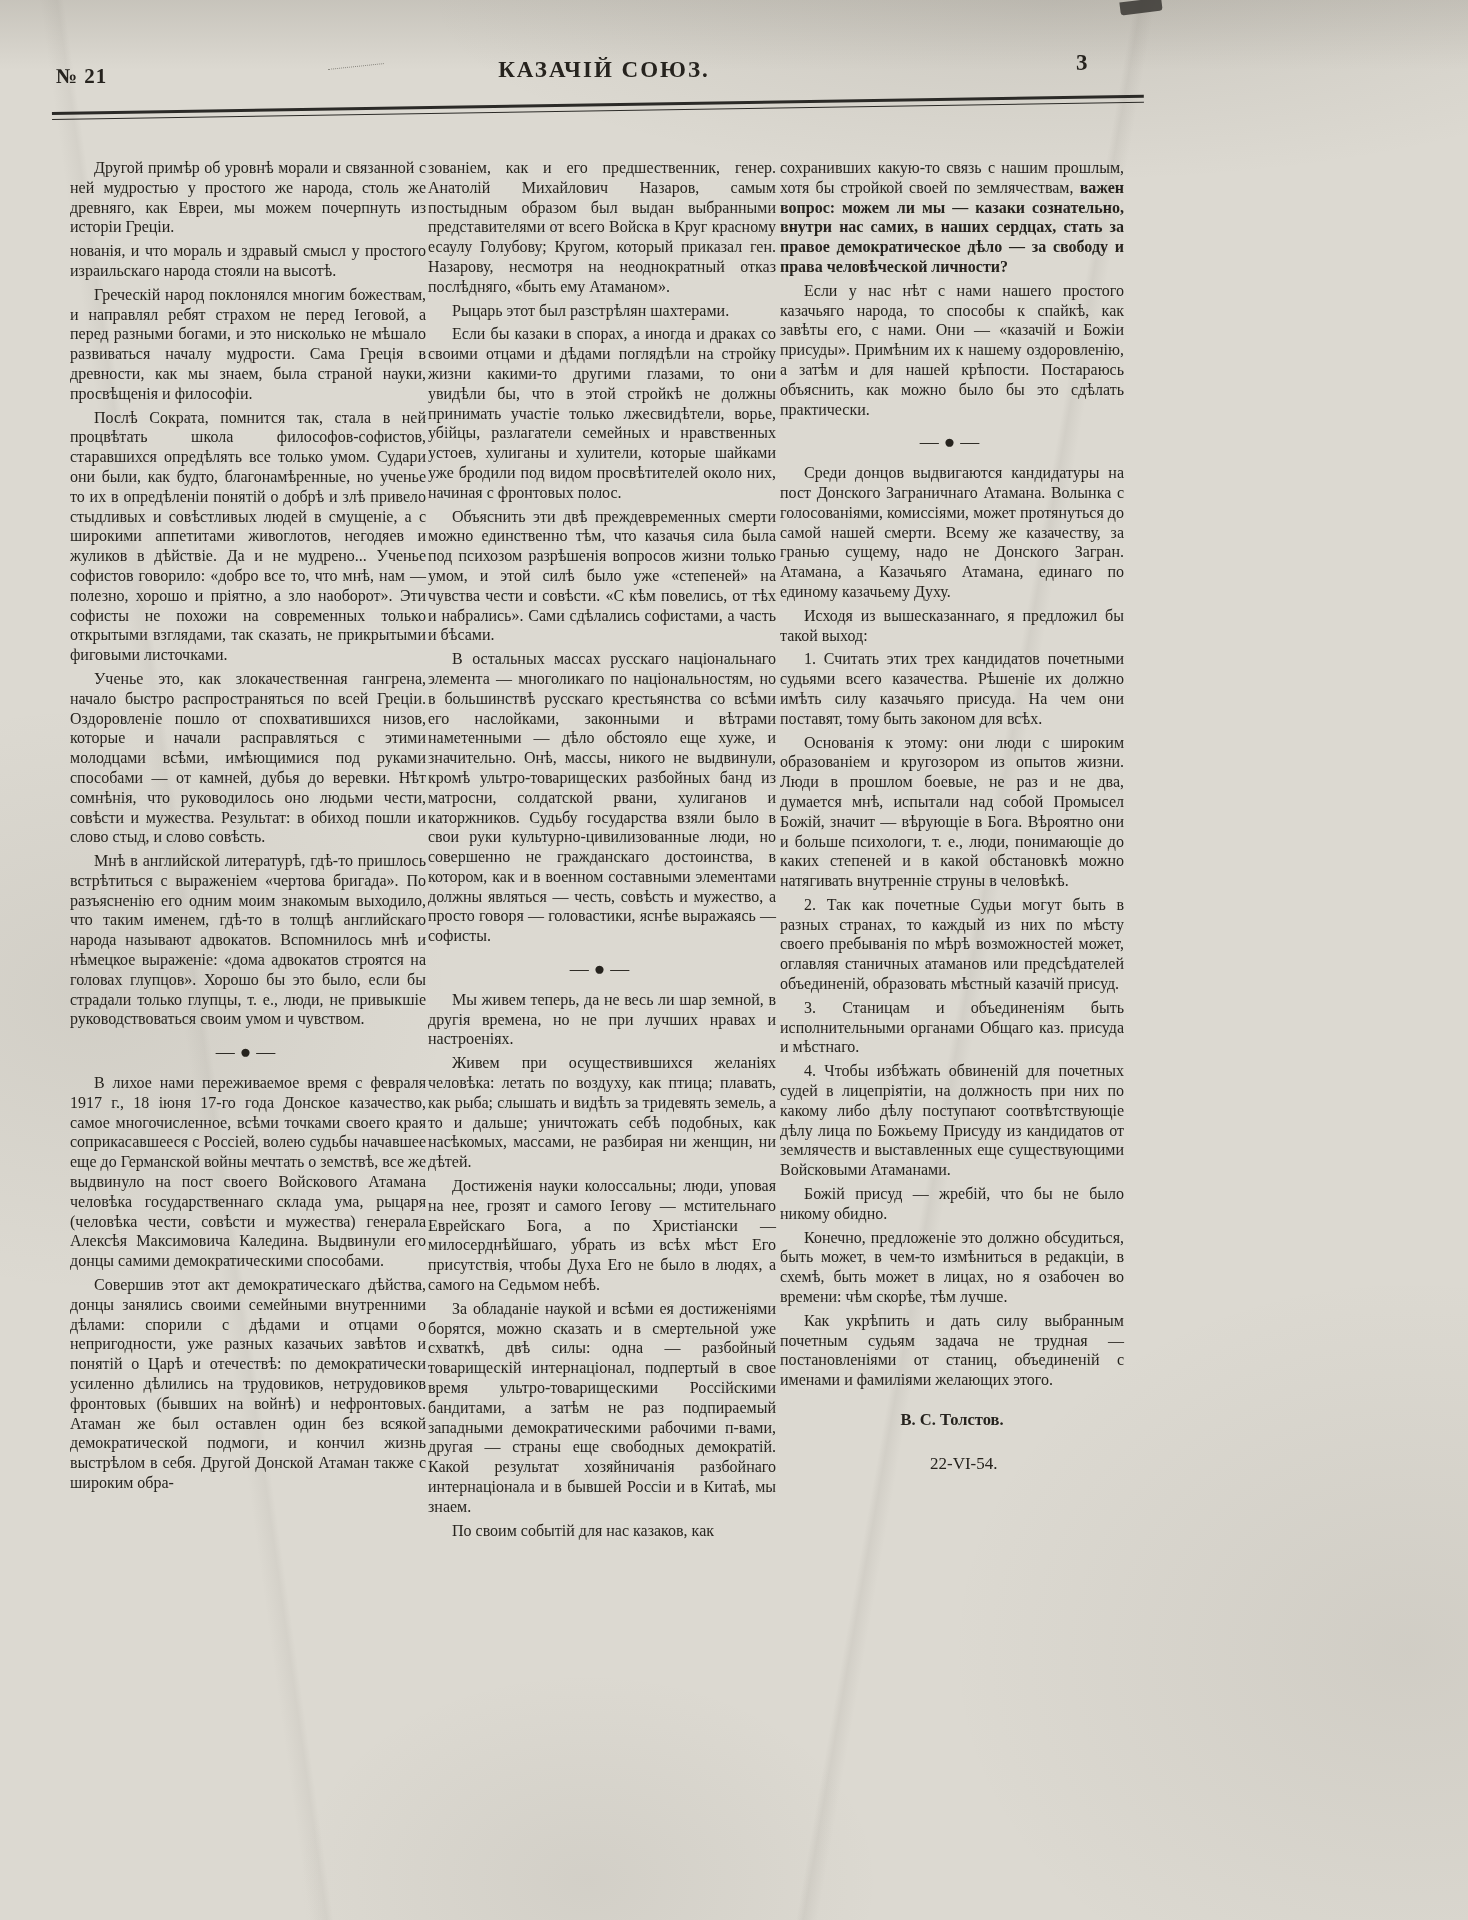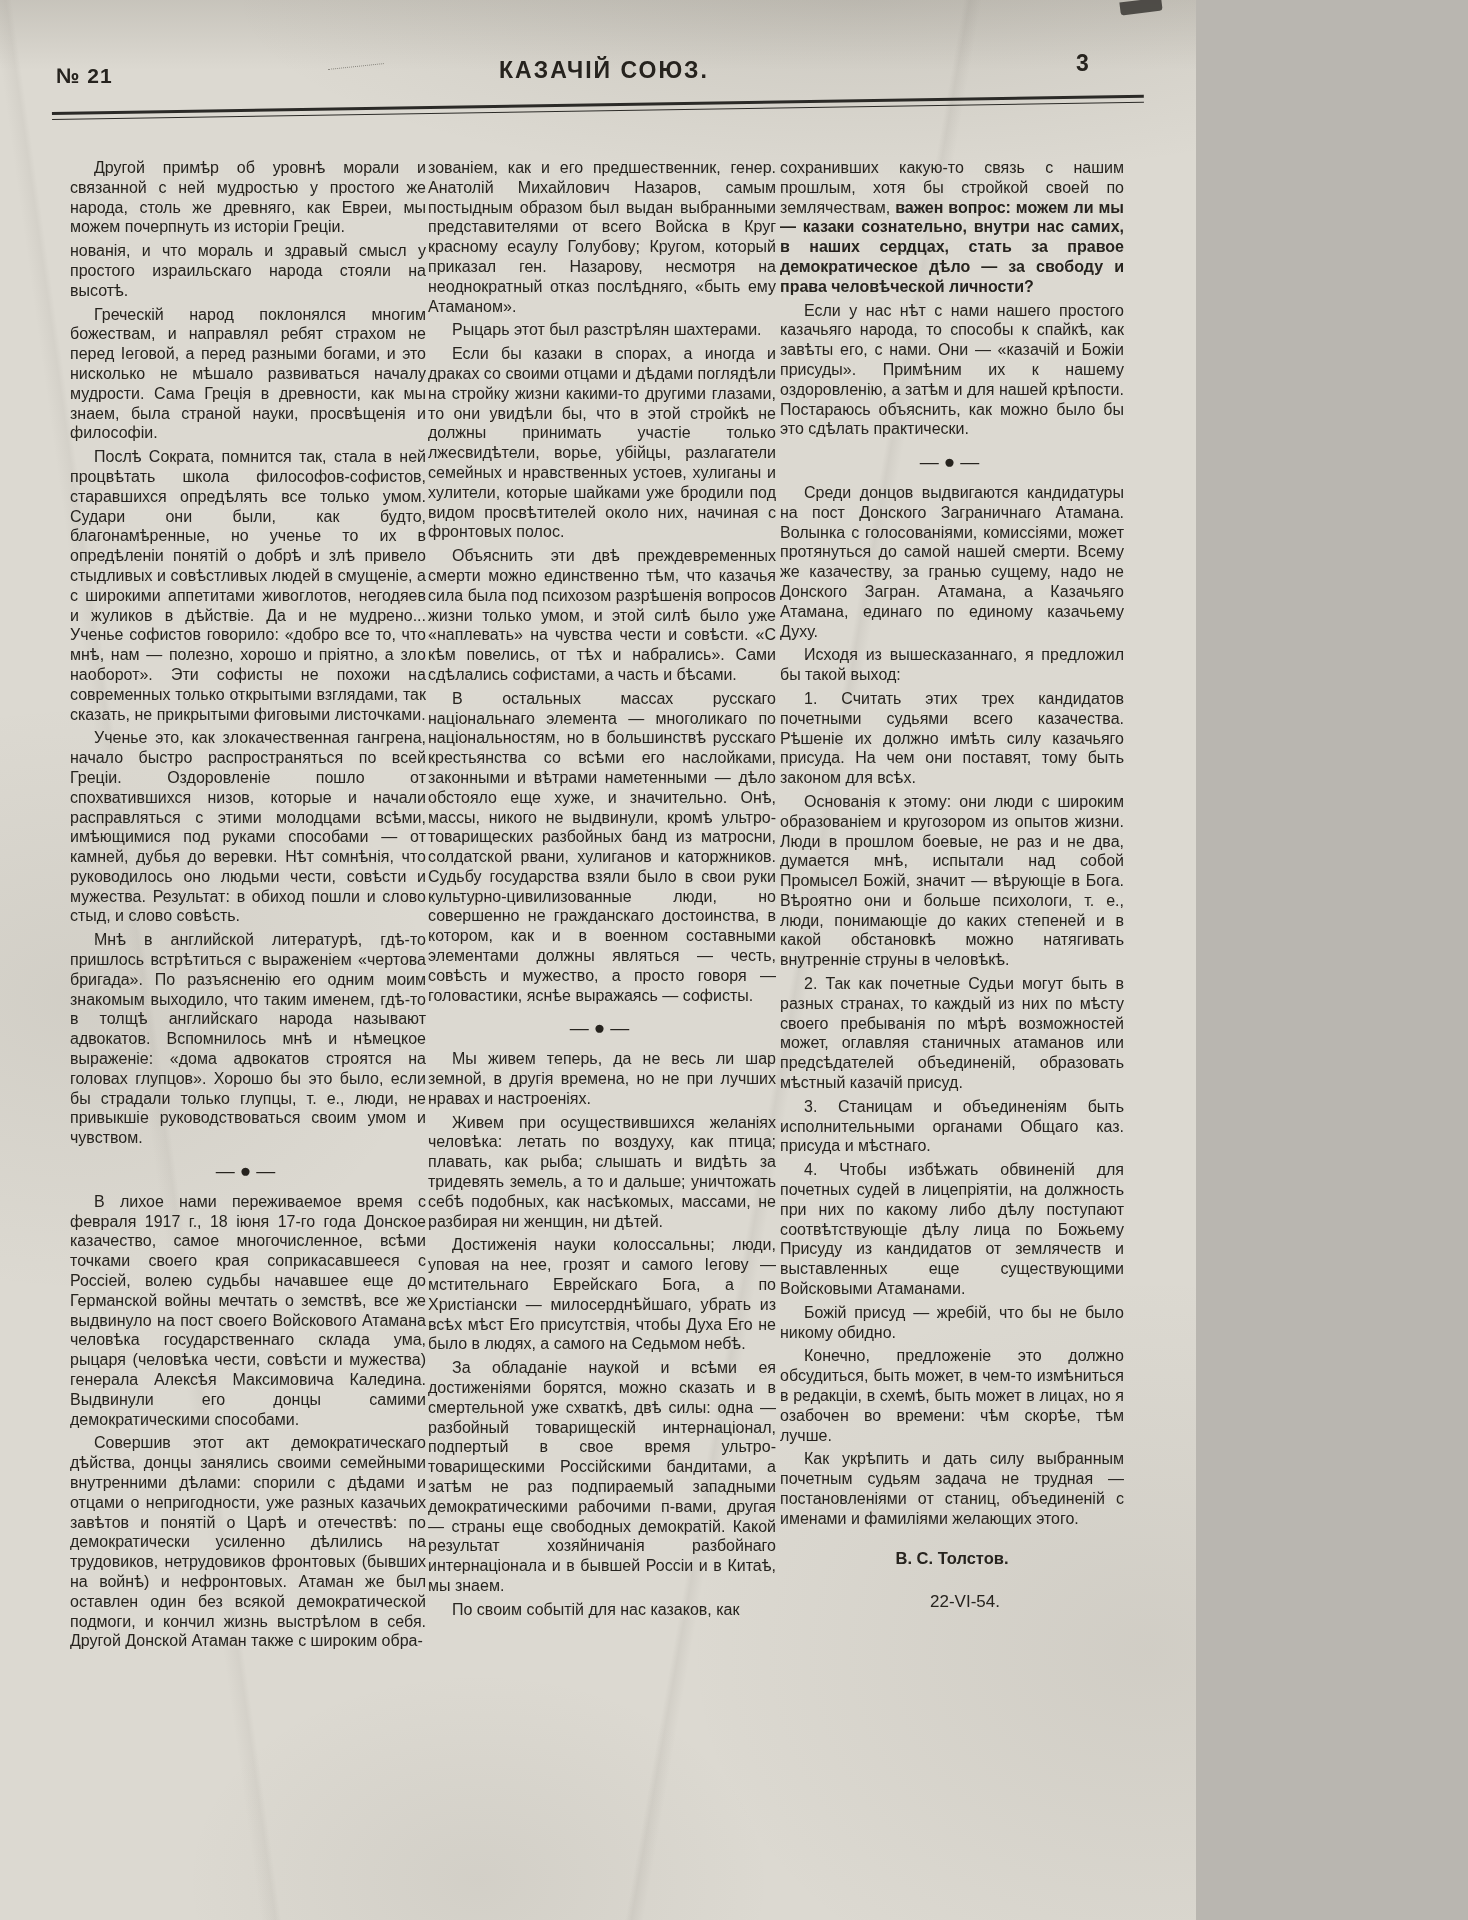--- a/index.html
+++ b/index.html
@@ -1,18 +1,18 @@
 <!DOCTYPE html>
 <html><head>
 <meta charset="utf-8">
 <style>
   html,body{margin:0;padding:0;background:#b9b6b0;}
   .page{
-    position:relative;width:1196px;height:1920px;overflow:hidden;
-    font-family:Liberation Sans, sans-serif;color:#26231e;
+    position:relative;width:1468px;height:1920px;overflow:hidden;
+    font-family:Liberation Serif, serif;color:#26231e;
     background-color:#dcd9d1;
     background-image:
       linear-gradient(180deg, rgba(115,110,100,.20), rgba(0,0,0,0) 70px),
       radial-gradient(900px 260px at 72% 0%, rgba(95,90,80,.12), transparent 70%),
       radial-gradient(520px 420px at 6% 52%, rgba(105,100,88,.09), transparent 70%),
       radial-gradient(640px 520px at 96% 86%, rgba(108,102,92,.10), transparent 72%),
       radial-gradient(420px 300px at 40% 98%, rgba(100,95,85,.08), transparent 70%),
       linear-gradient(100deg, transparent 62.8%, rgba(90,85,78,.075) 63.2%, transparent 64%),
       linear-gradient(262deg, transparent 80.8%, rgba(90,85,78,.06) 81.2%, transparent 82.2%);
   }
@@ -58,21 +58,21 @@
     <p class="para">Мнѣ в английской литературѣ, гдѣ-то пришлось встрѣтиться с выраженіем «чертова бригада». По разъясненію его одним моим знакомым выходило, что таким именем, гдѣ-то в толщѣ английскаго народа называют адвокатов. Вспомнилось мнѣ и нѣмецкое выраженіе: «дома адвокатов строятся на головах глупцов». Хорошо бы это было, если бы страдали только глупцы, т. е., люди, не привыкшіе руководствоваться своим умом и чувством.</p>
     <div class="separator">—●—</div>
     <p class="para">В лихое нами переживаемое время с февраля 1917 г., 18 іюня 17-го года Донское казачество, самое многочисленное, всѣми точками своего края соприкасавшееся с Россіей, волею судьбы начавшее еще до Германской войны мечтать о земствѣ, все же выдвинуло на пост своего Войскового Атамана человѣка государственнаго склада ума, рыцаря (человѣка чести, совѣсти и мужества) генерала Алексѣя Максимовича Каледина. Выдвинули его донцы самими демократическими способами.</p>
     <p class="para">Совершив этот акт демократическаго дѣйства, донцы занялись своими семейными внутренними дѣлами: спорили с дѣдами и отцами о непригодности, уже разных казачьих завѣтов и понятій о Царѣ и отечествѣ: по демократически усиленно дѣлились на трудовиков, нетрудовиков фронтовых (бывших на войнѣ) и нефронтовых. Атаман же был оставлен один без всякой демократической подмоги, и кончил жизнь выстрѣлом в себя. Другой Донской Атаман также с широким обра-</p>
   </div>
 
   <div class="col col2">
     <p class="para cont">зованіем, как и его предшественник, генер. Анатолій Михайлович Назаров, самым постыдным образом был выдан выбранными представителями от всего Войска в Круг красному есаулу Голубову; Кругом, который приказал ген. Назарову, несмотря на неоднократный отказ послѣдняго, «быть ему Атаманом».</p>
     <p class="para">Рыцарь этот был разстрѣлян шахтерами.</p>
     <p class="para">Если бы казаки в спорах, а иногда и драках со своими отцами и дѣдами поглядѣли на стройку жизни какими-то другими глазами, то они увидѣли бы, что в этой стройкѣ не должны принимать участіе только лжесвидѣтели, ворье, убійцы, разлагатели семейных и нравственных устоев, хулиганы и хулители, которые шайками уже бродили под видом просвѣтителей около них, начиная с фронтовых полос.</p>
-    <p class="para">Объяснить эти двѣ преждевременных смерти можно единственно тѣм, что казачья сила была под психозом разрѣшенія вопросов жизни только умом, и этой силѣ было уже «наплевать» на чувства чести и совѣсти. «С кѣм повелись, от тѣх и набрались». Сами сдѣлались софистами, а часть и бѣсами.</p>
+    <p class="para">Объяснить эти двѣ преждевременных смерти можно единственно тѣм, что казачья сила была под психозом разрѣшенія вопросов жизни только умом, и этой силѣ было уже «степеней» на чувства чести и совѣсти. «С кѣм повелись, от тѣх и набрались». Сами сдѣлались софистами, а часть и бѣсами.</p>
     <p class="para">В остальных массах русскаго національнаго элемента — многоликаго по національностям, но в большинствѣ русскаго крестьянства со всѣми его наслойками, законными и вѣтрами наметенными — дѣло обстояло еще хуже, и значительно. Онѣ, массы, никого не выдвинули, кромѣ ультро-товарищеских разбойных банд из матросни, солдатской рвани, хулиганов и каторжников. Судьбу государства взяли было в свои руки культурно-цивилизованные люди, но совершенно не гражданскаго достоинства, в котором, как и в военном составными элементами должны являться — честь, совѣсть и мужество, а просто говоря — головастики, яснѣе выражаясь — софисты.</p>
     <div class="separator">—●—</div>
     <p class="para">Мы живем теперь, да не весь ли шар земной, в другія времена, но не при лучших нравах и настроеніях.</p>
     <p class="para">Живем при осуществившихся желаніях человѣка: летать по воздуху, как птица; плавать, как рыба; слышать и видѣть за тридевять земель, а то и дальше; уничтожать себѣ подобных, как насѣкомых, массами, не разбирая ни женщин, ни дѣтей.</p>
     <p class="para">Достиженія науки колоссальны; люди, уповая на нее, грозят и самого Іегову — мстительнаго Еврейскаго Бога, а по Христіански — милосерднѣйшаго, убрать из всѣх мѣст Его присутствія, чтобы Духа Его не было в людях, а самого на Седьмом небѣ.</p>
     <p class="para">За обладаніе наукой и всѣми ея достиженіями борятся, можно сказать и в смертельной уже схваткѣ, двѣ силы: одна — разбойный товарищескій интернаціонал, подпертый в свое время ультро-товарищескими Россійскими бандитами, а затѣм не раз подпираемый западными демократическими рабочими п-вами, другая — страны еще свободных демократій. Какой результат хозяйничанія разбойнаго интернаціонала и в бывшей Россіи и в Китаѣ, мы знаем.</p>
     <p class="para">По своим событій для нас казаков, как</p>
   </div>
 
   <div class="col col3">

